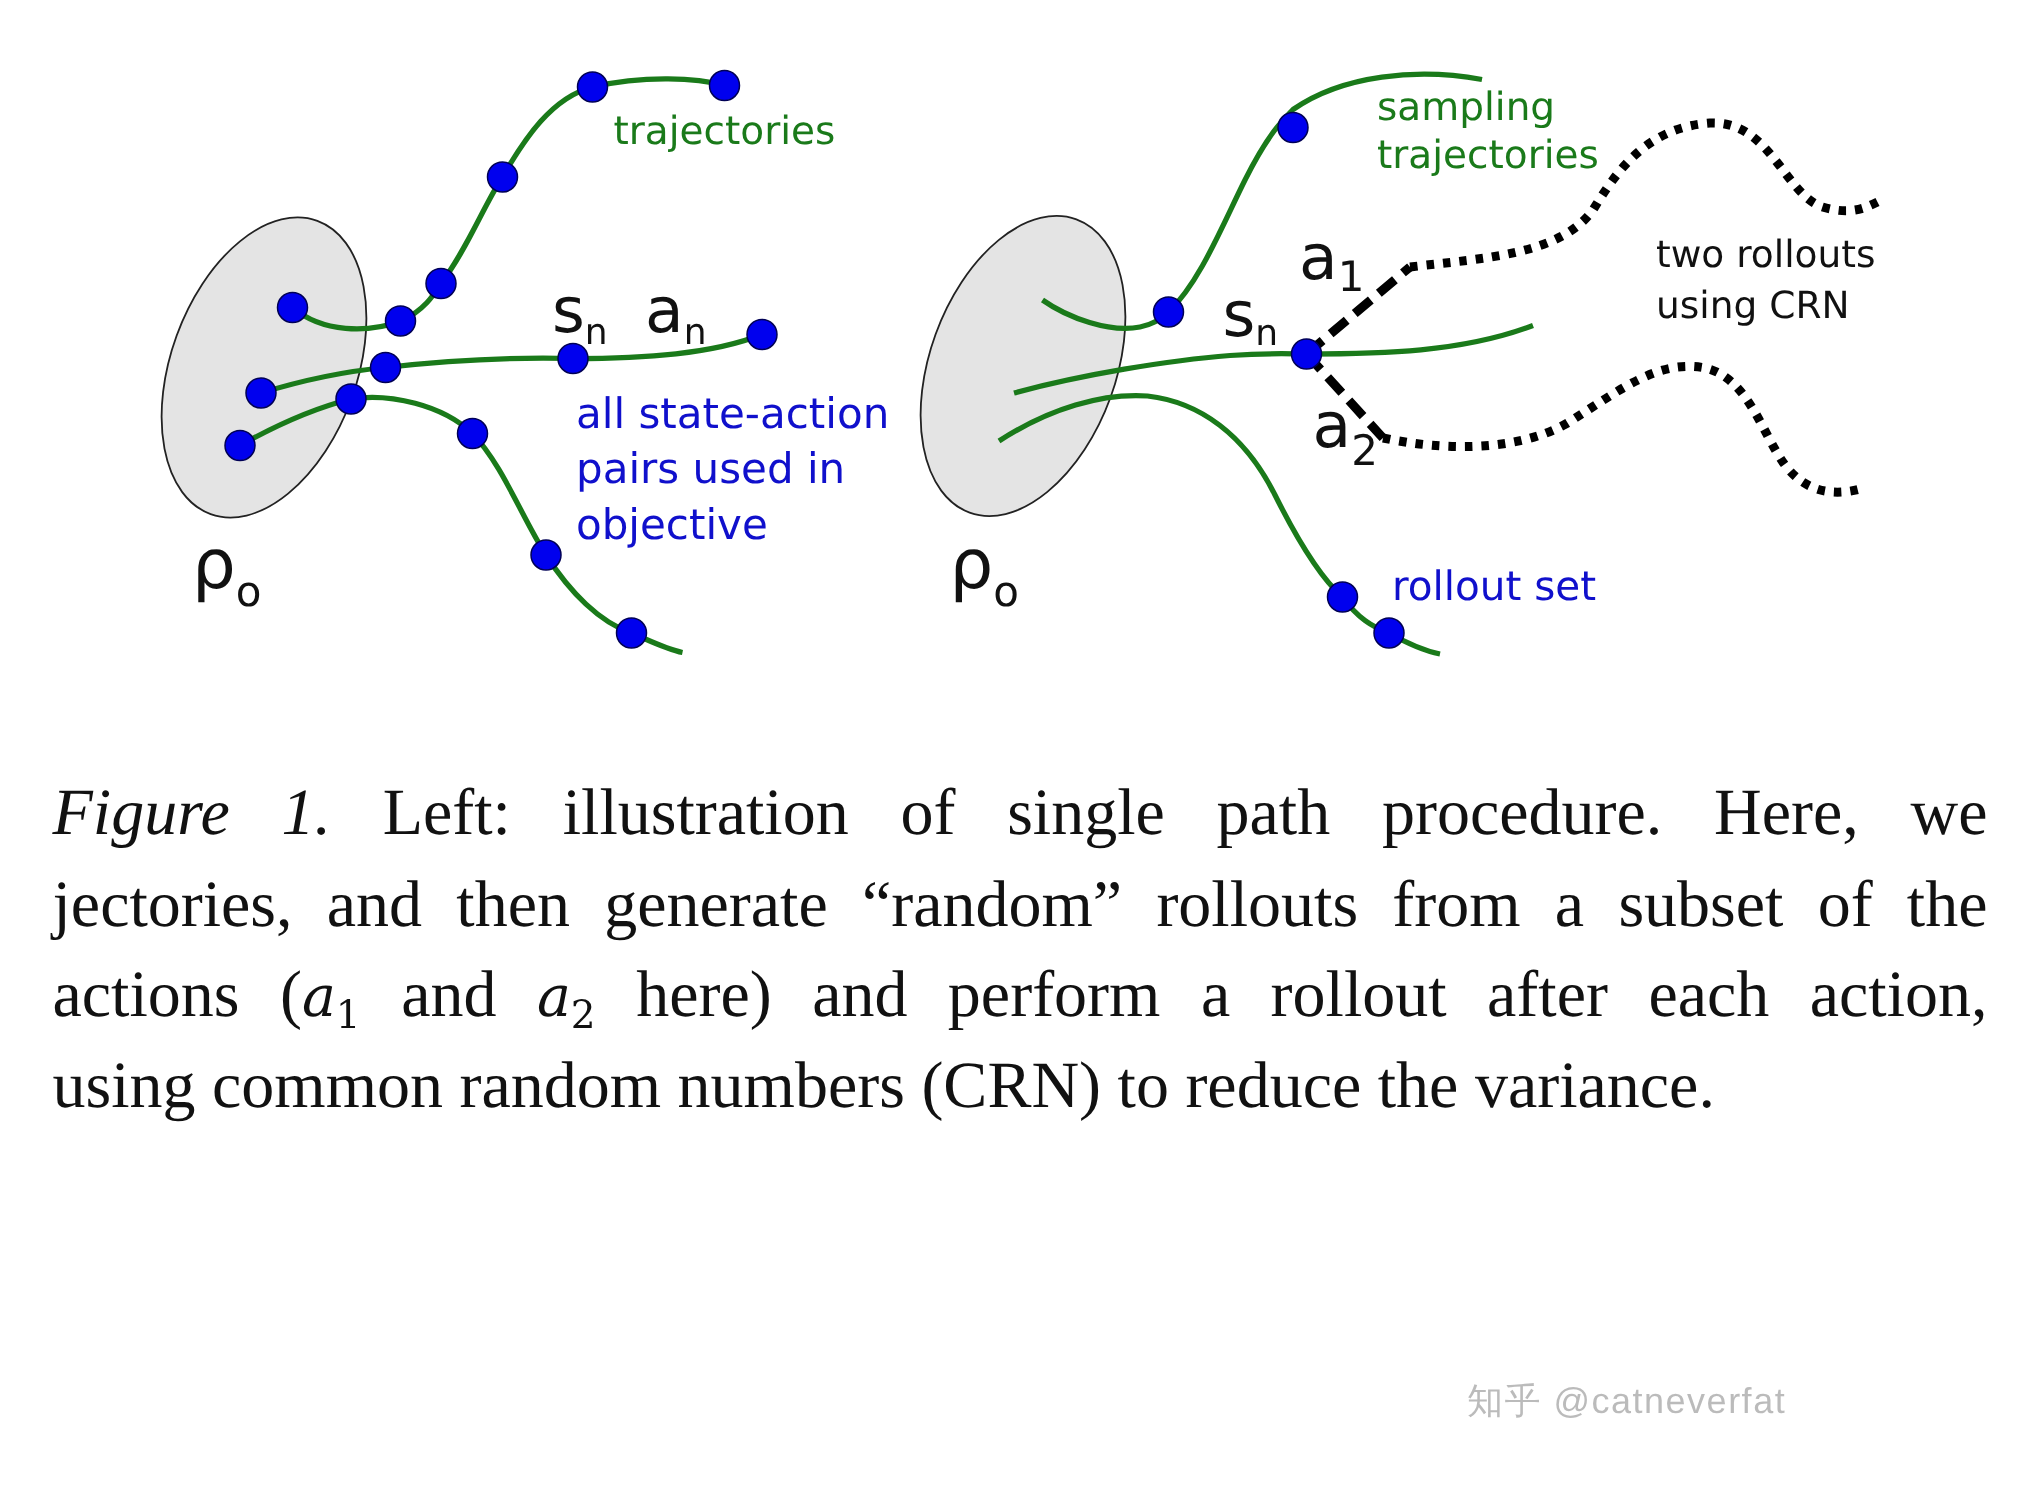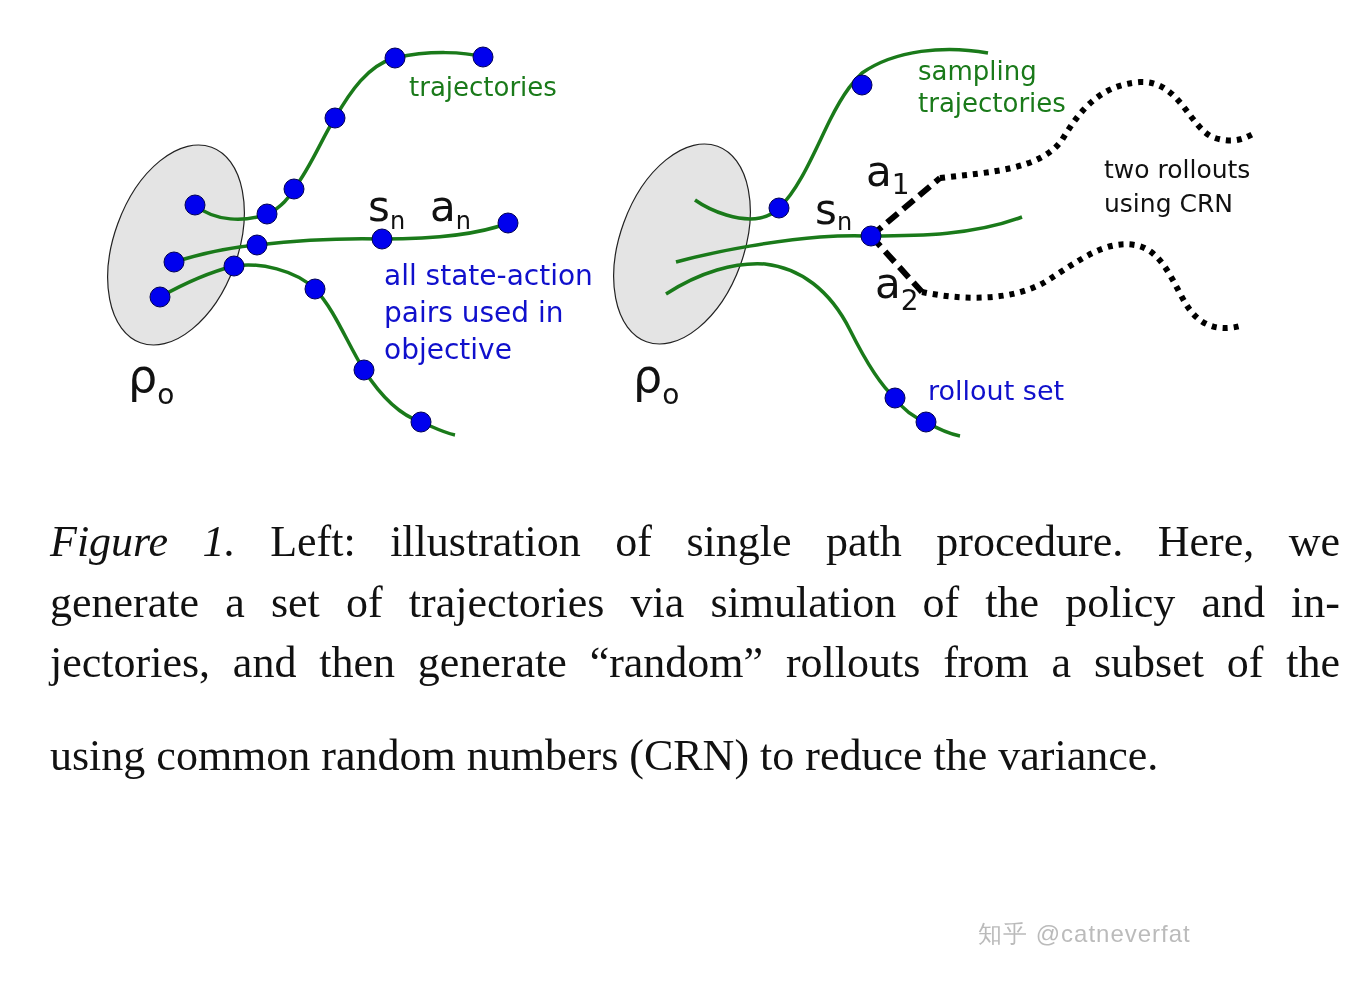--- a/index.html
+++ b/index.html
@@ -1,25 +1,25 @@
 <!DOCTYPE html>
 <html><head>
   <meta charset="utf-8">
   <style>
     html, body { margin:0; padding:0; background:#ffffff; }
     body { width:1358px; height:996px; position:relative; overflow:hidden; }
     #figure { position:absolute; left:0; top:0; width:1358px; height:470px; }
     .lbl { font-family:"DejaVu Sans", sans-serif; }
     .caption {
-      position:absolute; left:50px; top:512px; width:1290px;
+      position:absolute; left:35px; top:512px; width:1290px;
       font-family:"Liberation Serif", serif; font-size:44px; line-height:60.6px;
       color:#111; text-align:justify; text-align-last:justify; letter-spacing:0px;
     }
     .caption .line { display:block; white-space:nowrap; text-align:justify; text-align-last:justify; height:60.6px; }
-    .caption .line.last { text-align-last:left;margin-top:32px; }
+    .caption .line.last { text-align-last:left; }
     .caption i { font-style:italic; }
     .math { font-family:"DejaVu Serif", serif; font-style:italic; font-size:38px; }
     .math sub { font-size:26px; font-style:italic; vertical-align:-8px; line-height:0; }
     .math sub.up { font-style:normal; }
     .watermark {
       position:absolute; left:978px; top:918px; font-family:Liberation Sans, sans-serif;
       font-size:24px; color:rgba(150,150,150,0.65); letter-spacing:1px; pointer-events:none;
     }
   </style>
 </head>
@@ -86,18 +86,18 @@
     <text class="lbl" x="875" y="298" font-size="42" fill="#111"><tspan>a</tspan><tspan font-size="28" dy="12">2</tspan></text>
     <text class="lbl" x="1104" y="178" font-size="25" fill="#111">two rollouts</text>
     <text class="lbl" x="1104" y="212" font-size="25" fill="#111">using CRN</text>
     <text class="lbl" x="928" y="400" font-size="27" fill="#1010cc">rollout set</text>
     <text class="lbl" x="633" y="392" font-size="46" fill="#111"><tspan>ρ</tspan><tspan font-size="28" dy="12">o</tspan></text>
   </g>
 </svg>
 
 <div class="caption">
   <span class="line"><i>Figure 1.</i><span> Left:  illustration of single path procedure.  Here, we</span></span>
-  <span class="line">generate a set of trajectories via simulation of the policy and in-</span>
   <span class="line">jectories, and then generate “random” rollouts from a subset of the</span>
+  <span class="line"><span>actions (</span><span class="math"><span>a</span><sub class="up">1</sub></span><span style="white-space:pre"> and </span><span class="math"><span>a</span><sub class="up">2</sub></span><span> here) and perform a rollout after each action,</span></span>
   <span class="line last">using common random numbers (CRN) to reduce the variance.</span>
 </div>
 
 <div class="watermark">知乎 @catneverfat</div>
 
 </body></html>

